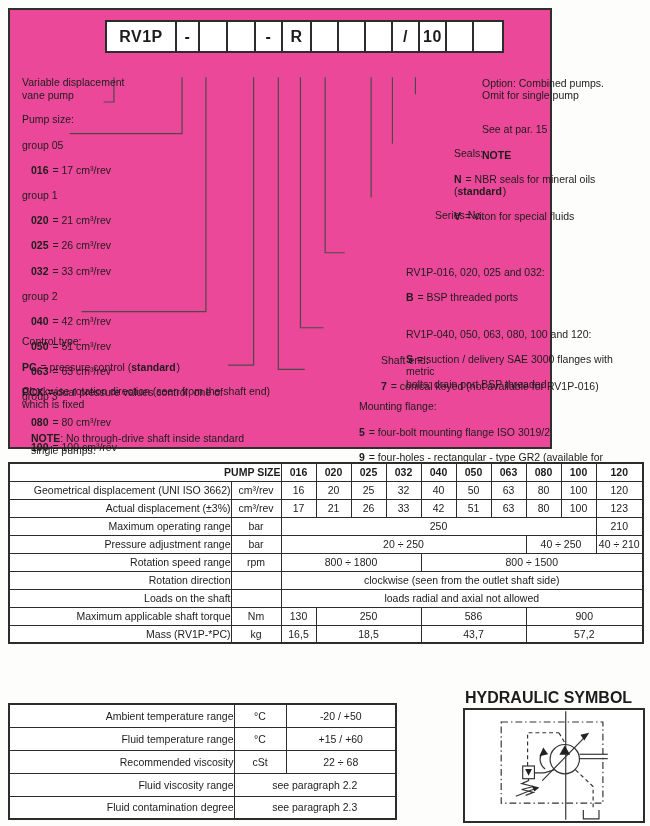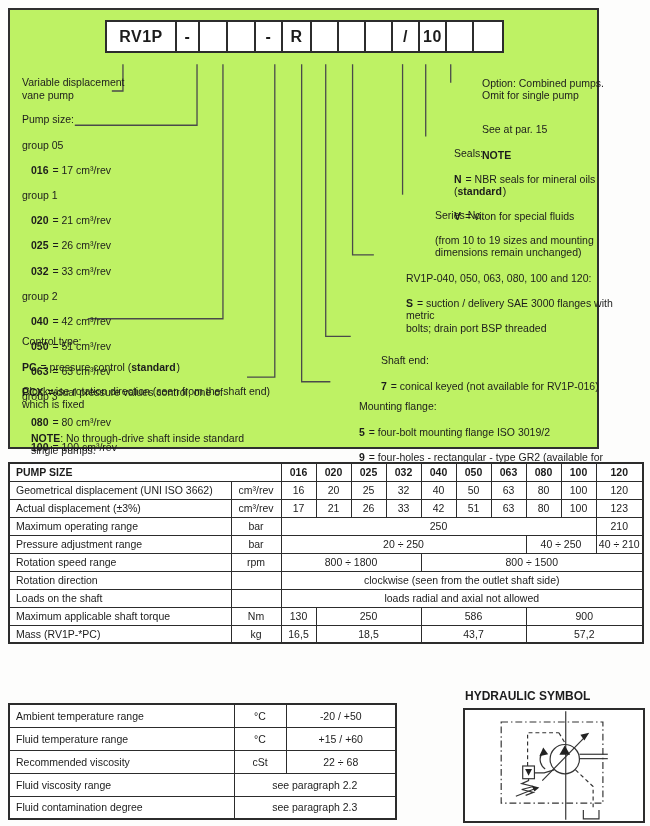--- a/index.html
+++ b/index.html
@@ -1,49 +1,49 @@
 <!DOCTYPE html>
 <html><head>
 <meta charset="utf-8">
 <style>
   * { margin:0; padding:0; box-sizing:border-box; }
   html,body { background:#ffffff; }
   body { font-family:"Liberation Sans", sans-serif; color:#1c1c1c; }
   .page { position:relative; width:650px; height:826px; background:#fdfdfc; overflow:hidden; }
 
   
-  .diagram { position:absolute; left:8px; top:8px; width:591px; height:441px; border:2px solid #2f2f2f; background:#bef264;text-decoration:underline; }
+  .diagram { position:absolute; left:8px; top:8px; width:544px; height:441px; border:2px solid #2f2f2f; background:#ec4899;text-decoration:underline; }
   .leads { position:absolute; left:0; top:0; width:100%; height:100%; }
   .code-cells { position:absolute; left:95px; top:10px; height:33px; display:flex; border:2px solid #2c2c2c; background:#fff; }
   .code-cell { border-right:2px solid #2c2c2c; display:flex; align-items:center; justify-content:center;
                font-weight:bold; font-size:16px; letter-spacing:0.5px; }
   .code-cell:last-child { border-right:none; }
 
   .tb { position:absolute; font-size:10.5px; line-height:12.5px; white-space:pre-line; }
   .tb b { font-weight:bold; }
   .lbl-line { margin-bottom:1px; }
   .ps-list { line-height:12.6px; }
   .ps-item { padding-left:9px; }
   .ps-item b, .kv b { margin-right:1px; }
 
   
   table { border-collapse:collapse; table-layout:fixed; background:#fff; }
   td { border:1px solid #2c2c2c; font-size:10.5px; overflow:hidden; }
   .pump-table { position:absolute; left:8px; top:462px; width:634px; border:2px solid #2c2c2c; }
   .pump-table td { height:18px; }
-  .lbl { text-align:left; padding-left:6px; }
+  .lbl { text-align:right; }
   .c { text-align:center; }
   .bold { font-weight:bold; }
 
   
   .spec-table { position:absolute; left:8px; top:703px; width:387px; border:2px solid #2c2c2c; }
   .spec-table td { height:23px; }
 
   
-  .symbol-title { position:absolute; left:465px; top:689px; font-size:12px; font-weight:bold; }
+  .symbol-title { position:absolute; left:465px; top:689px; font-size:16px; font-weight:bold; }
   .symbol-box { position:absolute; left:463px; top:708px; width:182px; height:115px; border:2px solid #2c2c2c; background:#fff; }
   .symbol-box svg { width:100%; height:100%; }
 </style>
 </head>
 <body>
 
 <div class="page">
 
   <div class="diagram">
 
@@ -122,26 +122,26 @@
     </div>
 
     <div class="tb" style="left:444px; top:124px; width:188px;">
       <div class="lbl-line">Seals:</div>
       <div class="kv"><b>N</b><span> = NBR seals for mineral oils (</span><b>standard</b><span>)</span></div>
       <div class="kv"><b>V</b><span> = viton for special fluids</span></div>
     </div>
 
     <div class="tb" style="left:425px; top:186px; width:200px;">
       <div>Series No.</div>
-      <div>(from 10 to 19 sizes and mounting
-dimensions remain unchanged)</div>
     </div>
 
     <div class="tb" style="left:396px; top:243px; width:236px;">
-      <div style="margin-top:6px">RV1P-040, 050, 063, 080, 100 and 120:</div>
+      <div>RV1P-016, 020, 025 and 032:</div>
+      <div class="kv"><b>B</b><span> = BSP threaded ports</span></div>
+      <div style="margin-top:12px">RV1P-040, 050, 063, 080, 100 and 120:</div>
       <div class="kv"><b>S</b><span> = suction / delivery SAE 3000 flanges with metric
 bolts; drain port BSP threaded</span></div>
     </div>
 
     <div class="tb" style="left:371px; top:331px; width:262px;">
       <div class="lbl-line">Shaft end:</div>
       <div class="kv"><b>7</b><span> = conical keyed (not available for RV1P-016)</span></div>
     </div>
 
     <div class="tb" style="left:349px; top:377px; width:275px;">

